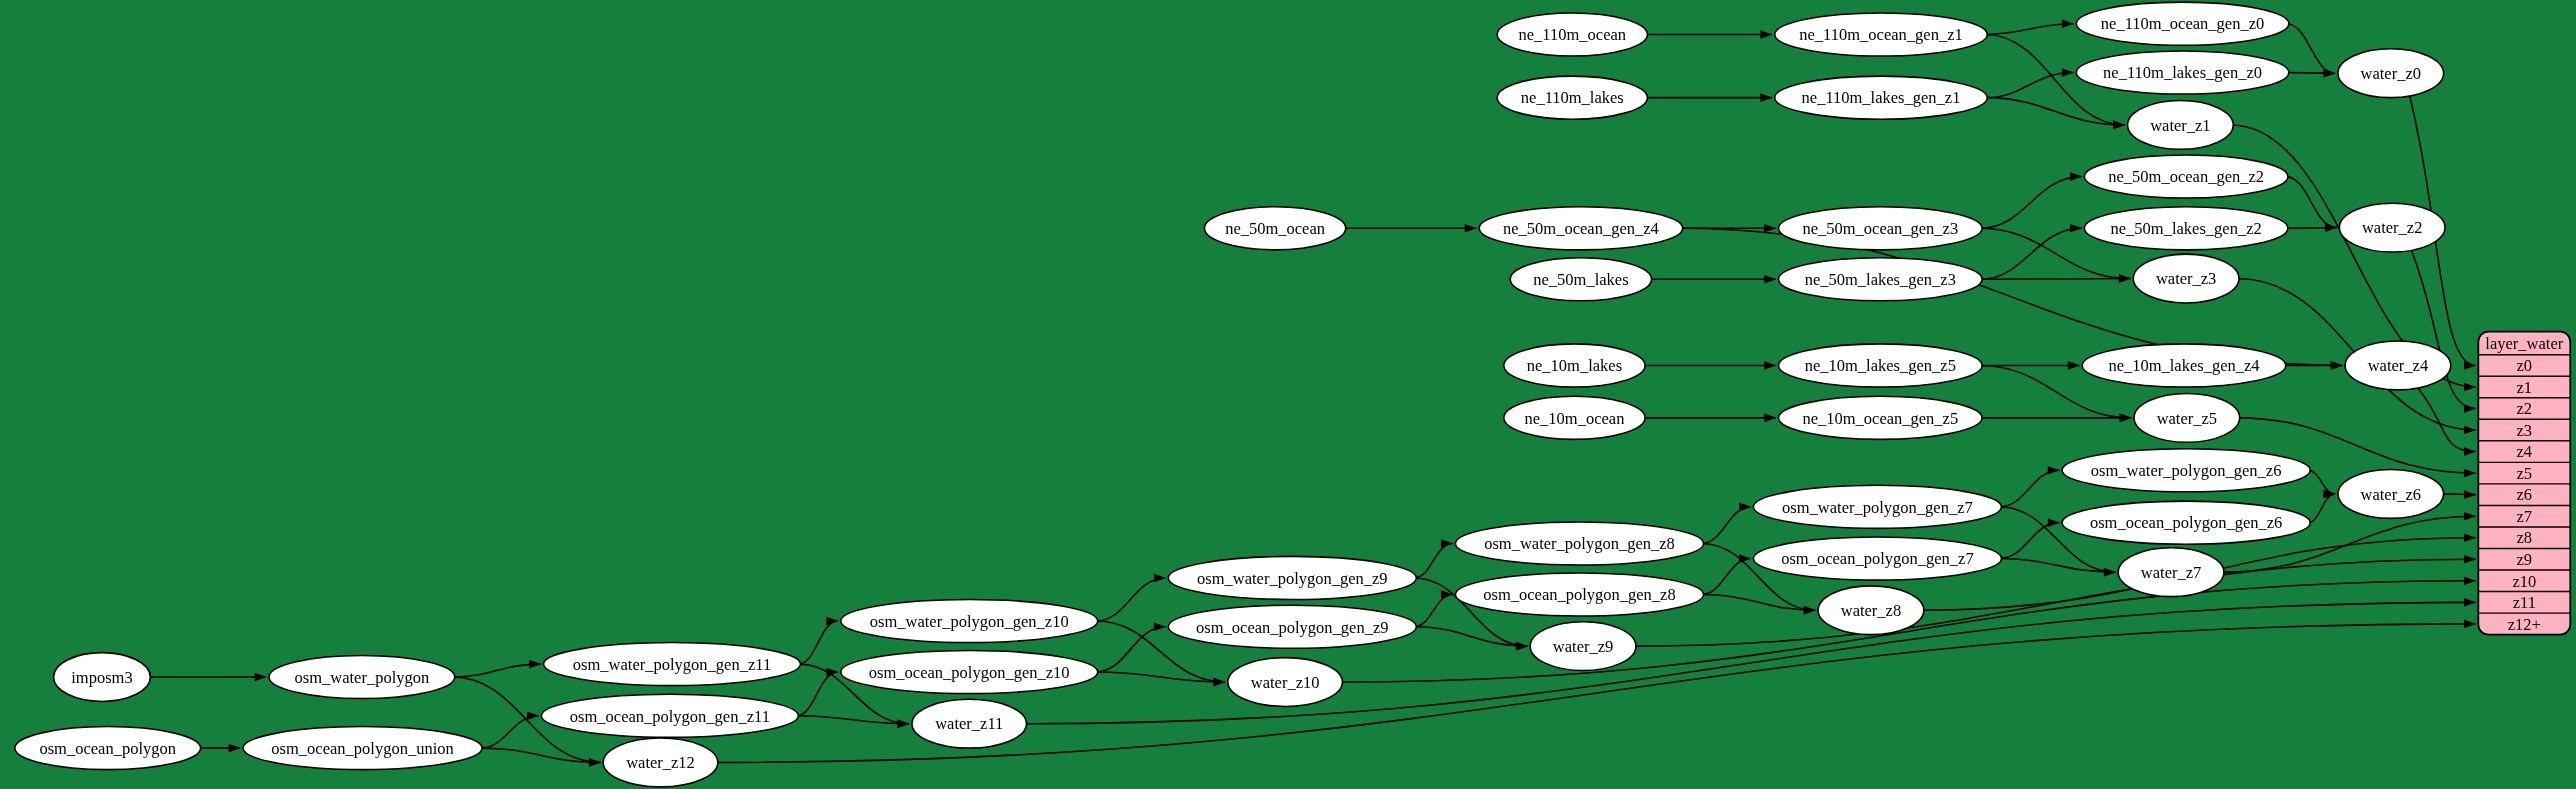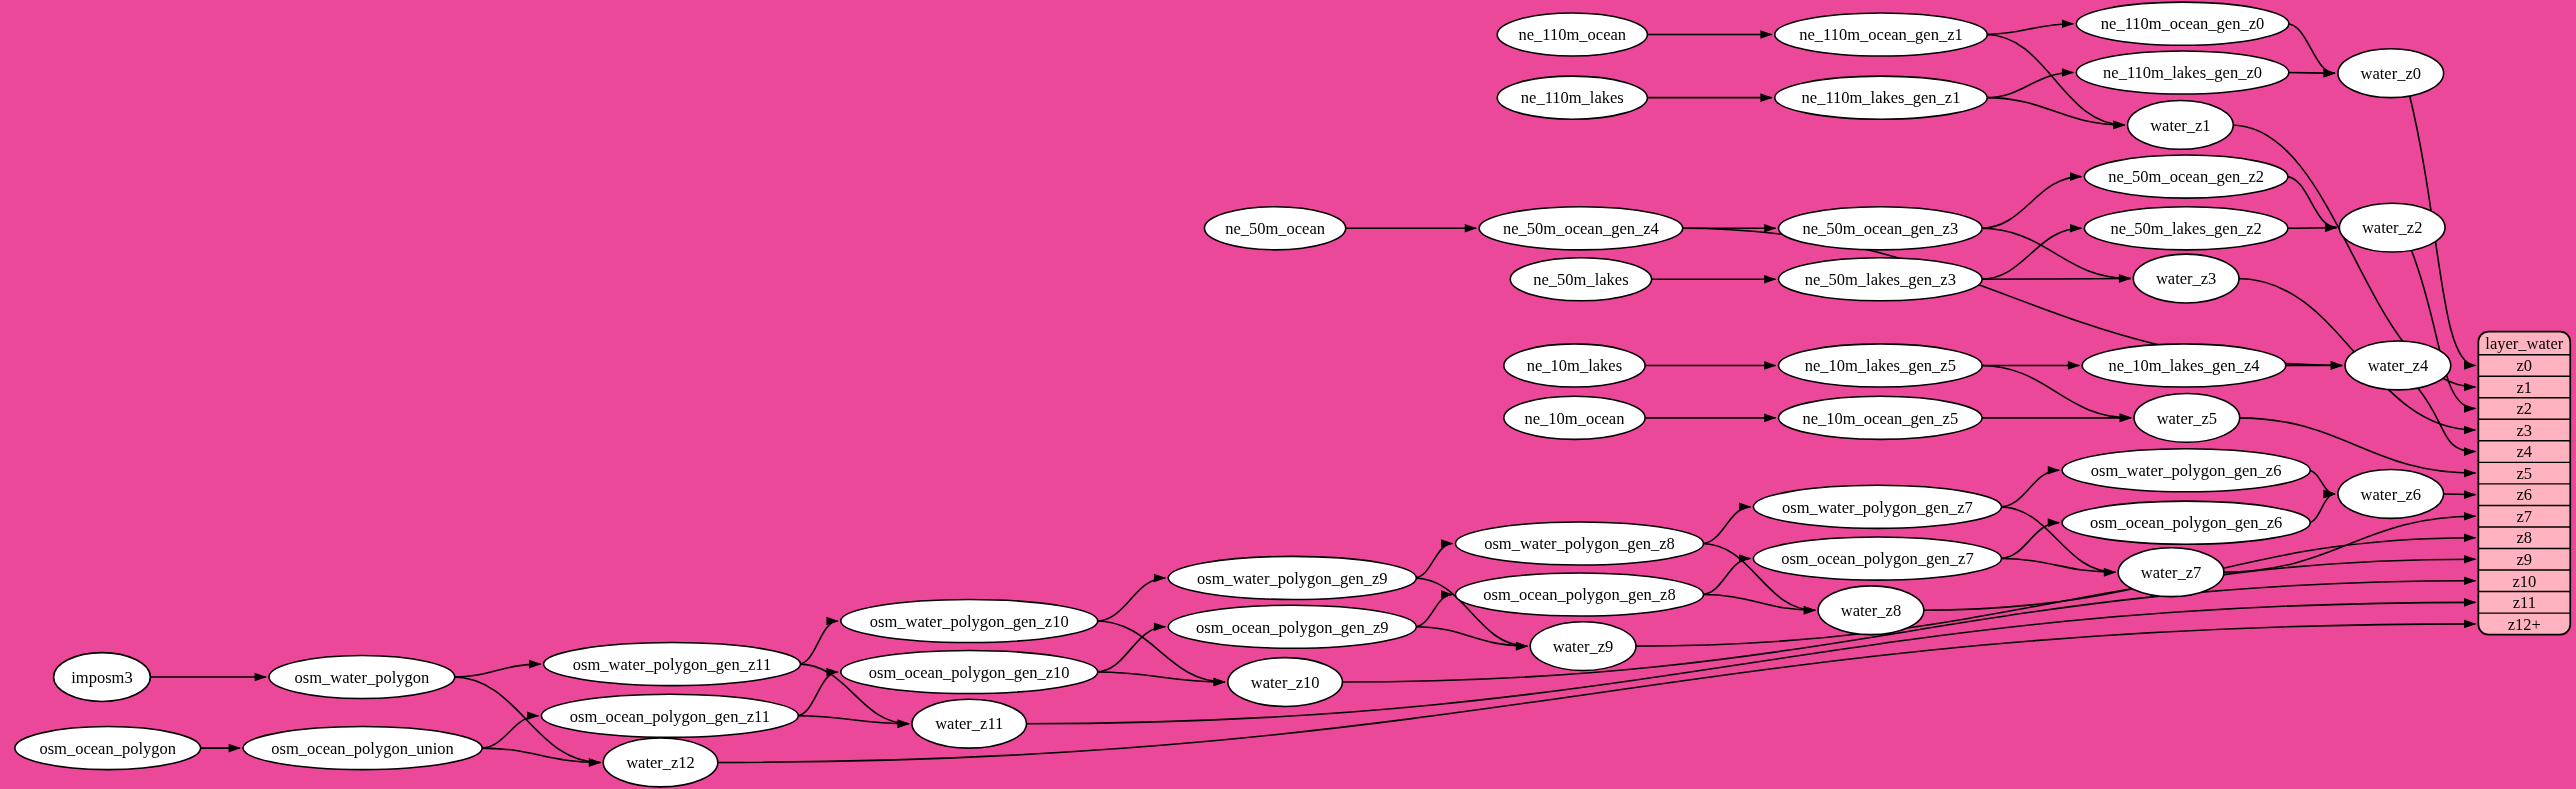--- a/index.html
+++ b/index.html
@@ -2,21 +2,21 @@
 <html style="font-size:11.5px"><head>
 <meta charset="utf-8">
 <style>
   html, body {
     margin: 0;
     padding: 0;
     background: #ffffff;
   }
   .diagram-wrap {
     width: 100%;
-    background: #ec4899;
+    background: #15803d;
   }
   svg {
     display: block;
     width: 100%;
     height: auto;
     font-family: "Liberation Serif", "DejaVu Serif", serif;
   }
   .node ellipse {
     fill: #ffffff;
     stroke: #000000;

